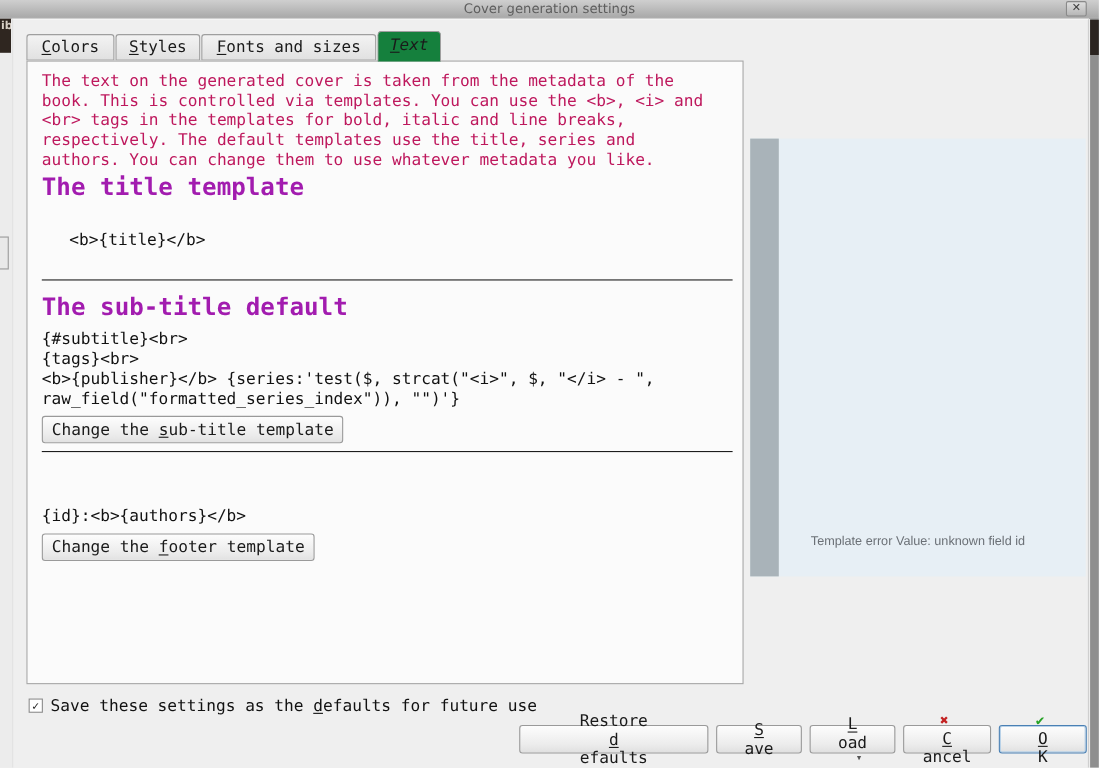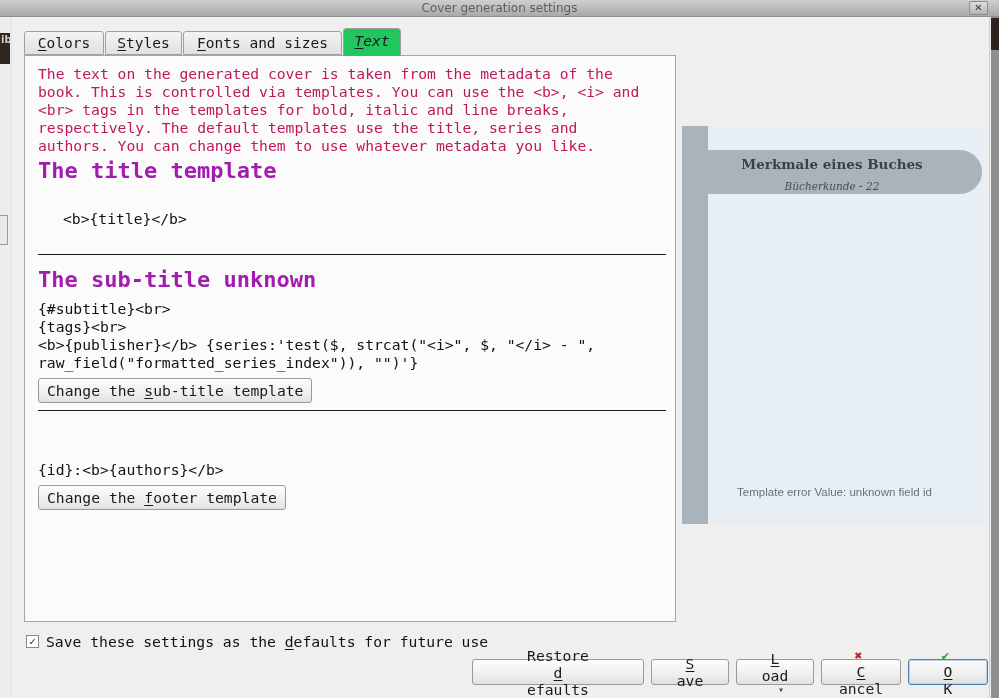--- a/index.html
+++ b/index.html
@@ -12,38 +12,38 @@
     background:linear-gradient(#cfcfcf,#a9a9a9); border-bottom:1px solid #8d8d8d; }
   .titlebar-text { position:absolute; left:0; top:1px; width:100%; text-align:center;
     font-family:"DejaVu Sans","Liberation Sans",sans-serif; font-size:12px; color:#5e5e5e; }
   .close-btn { position:absolute; right:11px; top:1px; width:19px; height:14px;
     background:linear-gradient(#dedede,#b6b6b6); border:1px solid #8a8a8a; border-radius:2px;
     text-align:center; line-height:12px; font-size:10px; font-weight:bold; color:#3c3c3c;
     font-family:"DejaVu Sans",sans-serif; }
 
   
   .left-sliver { position:absolute; left:0; top:17px; width:11px; height:681px; background:#ececec; }
-  .left-dark { position:absolute; left:0; top:16px; width:10px; height:31px; background:#2f2620;
+  .left-dark { position:absolute; left:0; top:0; width:10px; height:31px; background:#2f2620;
     color:#d8d0c6; font-family:"DejaVu Sans",sans-serif; font-weight:bold; font-size:10px;
     overflow:hidden; line-height:14px; padding-left:1px;text-align:center; }
   .left-box { position:absolute; left:-5px; top:198px; width:13px; height:30px;
     background:#e9e9e9; border:1px solid #9a9a9a; }
   .right-sliver { position:absolute; left:991px; top:17px; width:8px; height:681px; background:#8f8f8f; }
   .right-dark { position:absolute; left:0; top:1px; width:8px; height:32px; background:#2b2420; }
 
   
   .dialog { position:absolute; left:11px; top:17px; width:979px; height:681px;
     background:#efefef; border-top:1px solid #f7f7f7; border-left:1px solid #e2e2e2;
     border-right:1px solid #cfcfcf; }
 
   
   .tab { position:absolute; height:24px; top:13px; background:linear-gradient(#f3f3f3,#e1e1e1);
     border:1px solid #9f9f9f; border-radius:3px 3px 0 0; font-size:14.5px; color:#1a1a1a;
     text-align:center; line-height:22px; }
-  .tab.selected { top:10px; height:28px; background:#22c55e; border-bottom:none;
+  .tab.selected { top:10px; height:28px; background:#15803d; border-bottom:none;
     border-radius:4px 4px 0 0; font-style:italic; line-height:24px; z-index:3; }
   .mn { text-decoration:underline; text-underline-offset:2px; }
 
   
   .panel { position:absolute; left:12px; top:37px; width:652px; height:567px;
     background:#fbfbfb; border:1px solid #a6a6a6; z-index:2; }
   .intro { position:absolute; left:13px; top:9px; font-size:14.7px; line-height:18px;
     color:#be185d; white-space:pre; }
   .h2 { position:absolute; left:13px; font-size:22px; font-weight:bold; color:#a21caf; }
   .code { position:absolute; left:13px; font-size:14.7px; line-height:18px; color:#111; white-space:pre; }
@@ -117,42 +117,38 @@
     <div class="intro">The text on the generated cover is taken from the metadata of the
 book. This is controlled via templates. You can use the &lt;b&gt;, &lt;i&gt; and
 &lt;br&gt; tags in the templates for bold, italic and line breaks,
 respectively. The default templates use the title, series and
 authors. You can change them to use whatever metadata you like.</div>
 
     <div class="h2" style="top:102px;">The title template</div>
     <div class="code" style="top:154px;margin-left:25px;">&lt;b&gt;{title}&lt;/b&gt;</div>
     <div class="hr" style="top:198px;"></div>
 
-    <div class="h2" style="top:211px;">The sub-title unknown</div>
+    <div class="h2" style="top:211px;">The sub-title default</div>
     <div class="code" style="top:244px;">{#subtitle}&lt;br&gt;
 {tags}&lt;br&gt;
 &lt;b&gt;{publisher}&lt;/b&gt; {series:'test($, strcat("&lt;i&gt;", $, "&lt;/i&gt; - ",
 raw_field("formatted_series_index")), "")'}</div>
     <button class="chg-btn" style="top:322px;">
       <span>Change the </span><span class="mn">s</span><span>ub-title template</span>
     </button>
     <div class="hr" style="top:354px;"></div>
 
     <div class="code" style="top:405px;">{id}:&lt;b&gt;{authors}&lt;/b&gt;</div>
     <button class="chg-btn" style="top:429px;">
       <span>Change the </span><span class="mn">f</span><span>ooter template</span>
     </button>
   </div>
 
   <div class="preview">
     <div class="pv-bar"></div>
-    <div class="pv-banner">
-      <div class="pv-title">Merkmale eines Buches</div>
-      <div class="pv-sub">Bücherkunde - 22</div>
-    </div>
     <div class="pv-footer">Template error Value: unknown field id</div>
   </div>
 
   <div class="chk-row">
     <div class="chk-box">✓</div>
     <div class="chk-label">
       <span>Save these settings as the </span><span class="mn">d</span><span>efaults for future use</span>
     </div>
   </div>
 

